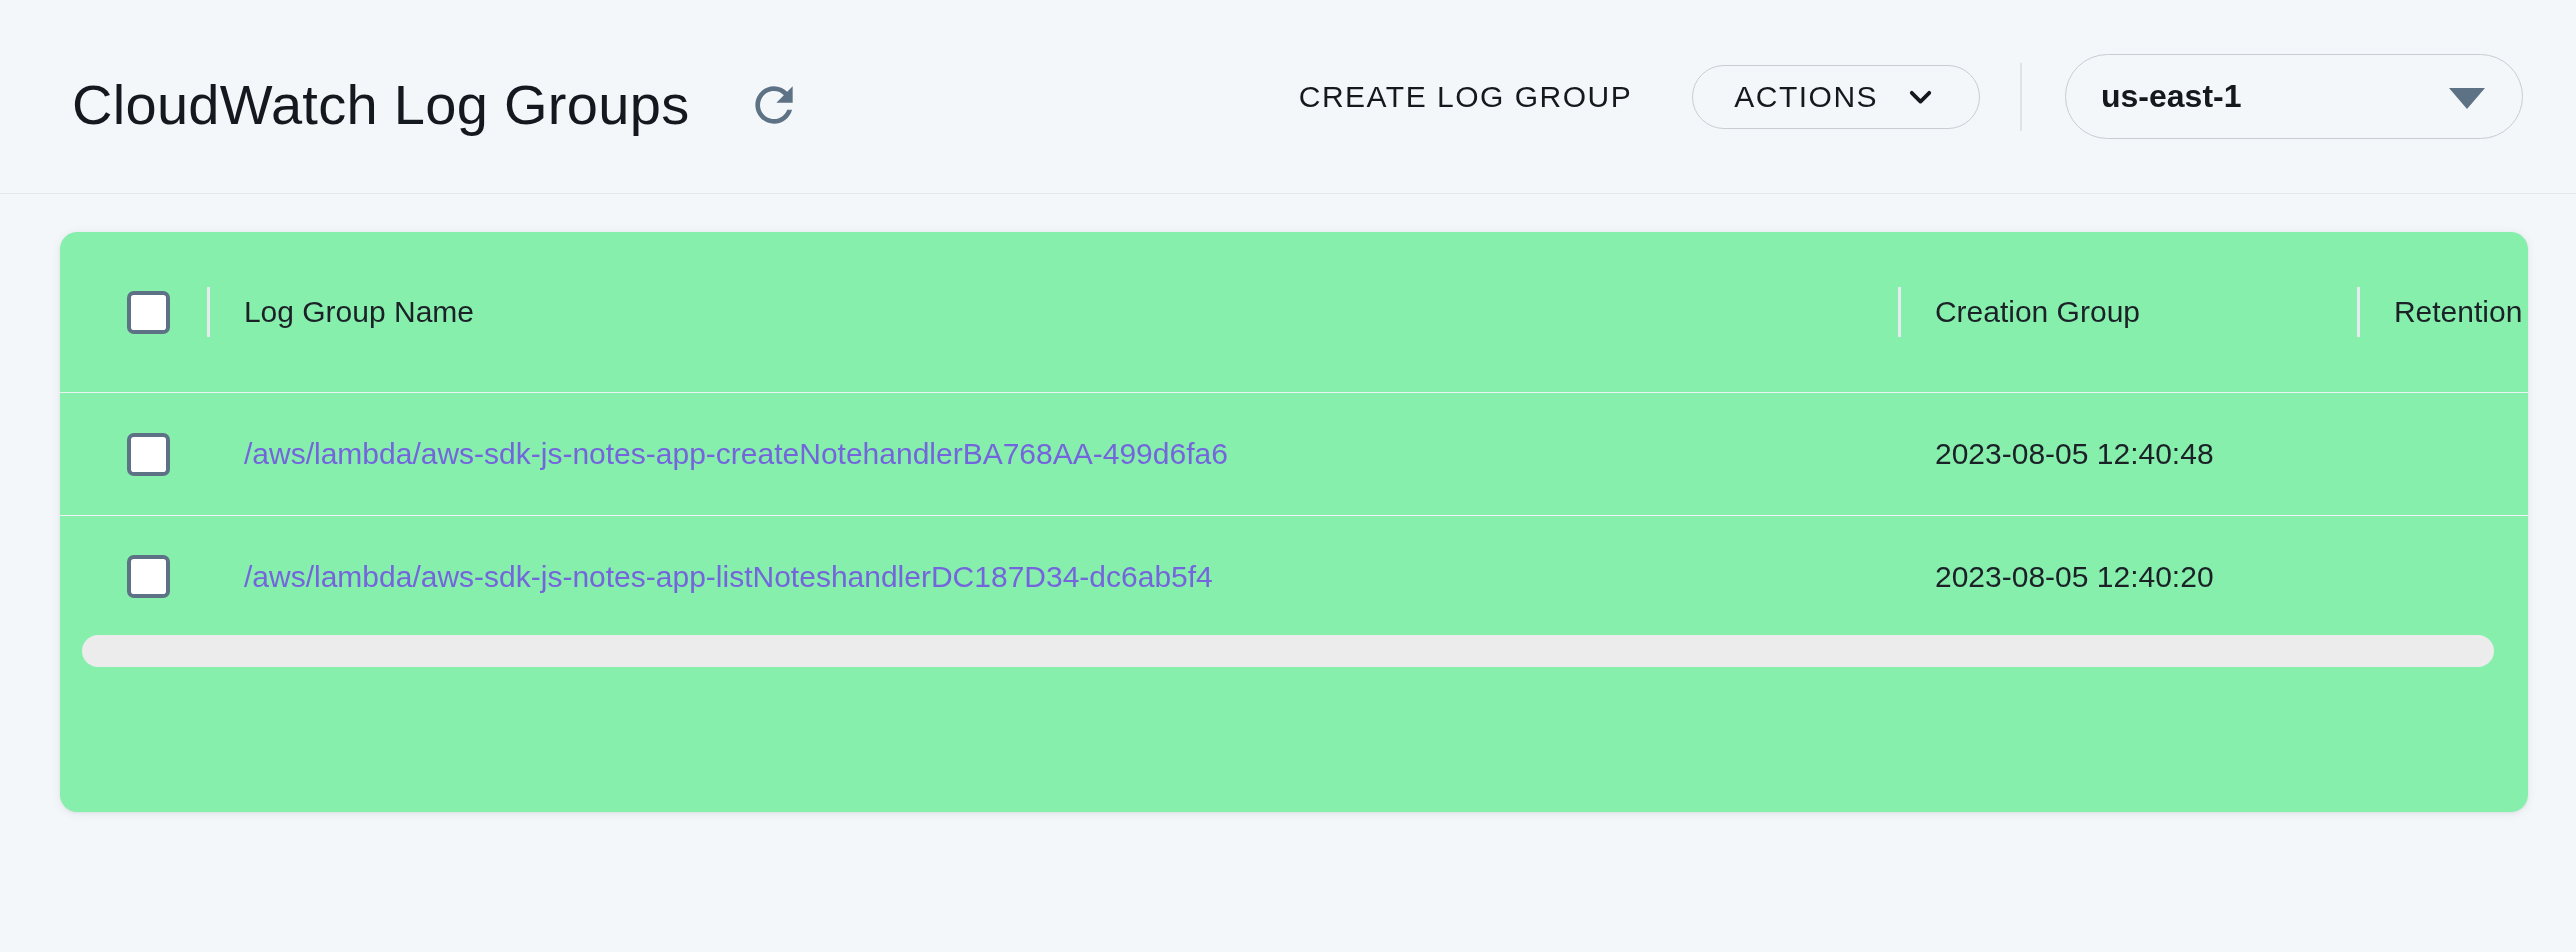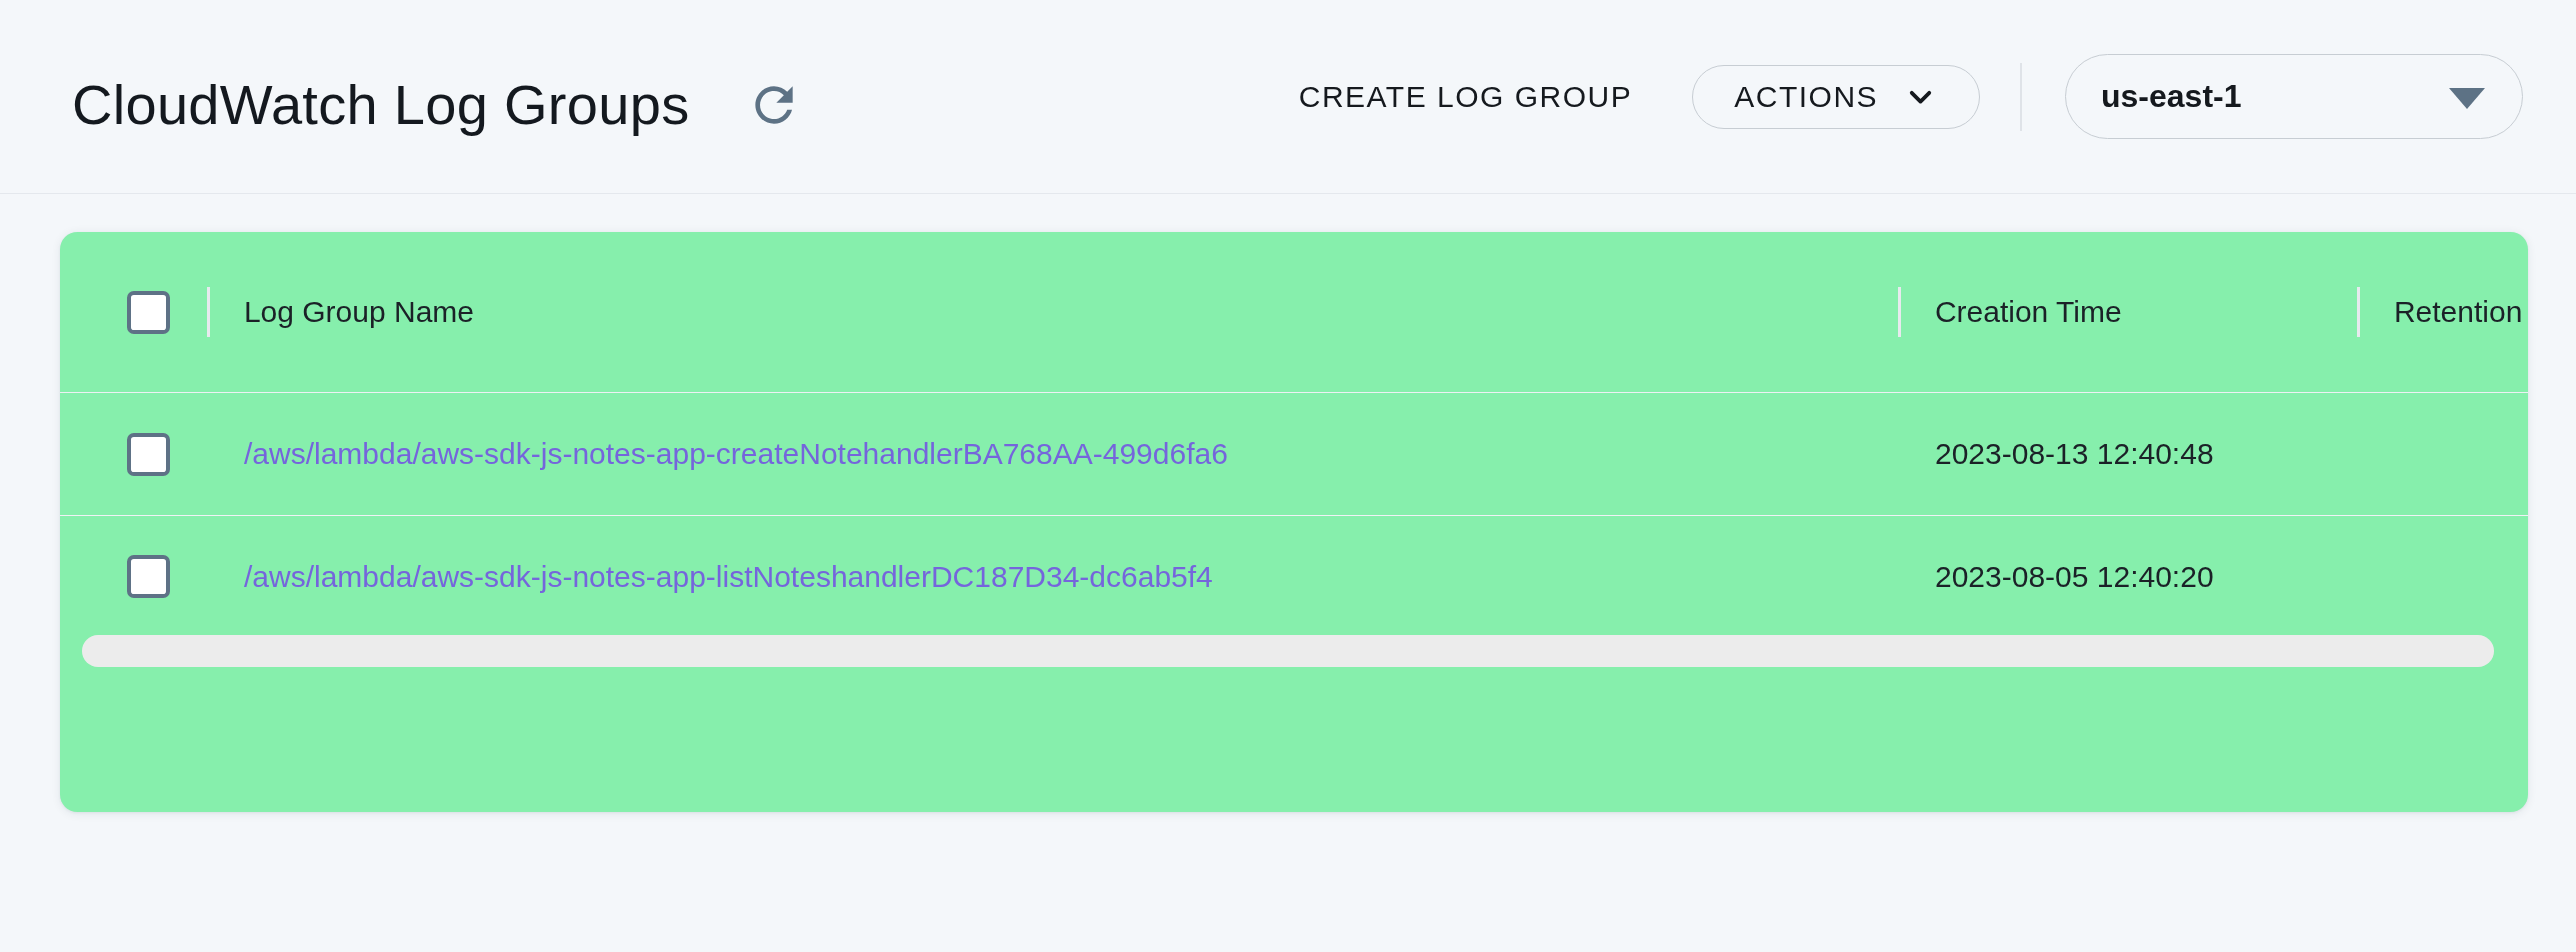--- a/index.html
+++ b/index.html
@@ -225,36 +225,36 @@
   <div class="tgrid thead">
     <div class="cb-cell">
       <span class="checkbox"></span>
     </div>
     <div class="hcell">
       <span class="vdiv"></span>
       <span class="hlabel">Log Group Name</span>
     </div>
     <div class="hcell">
       <span class="vdiv"></span>
-      <span class="hlabel">Creation Time</span>
+      <span class="hlabel">Creation Group</span>
     </div>
     <div class="hcell">
       <span class="vdiv"></span>
       <span class="hlabel">Retention</span>
     </div>
   </div>
 
   <div class="tgrid trow divided">
     <div class="cb-cell">
       <span class="checkbox"></span>
     </div>
     <div class="cell">
       <a class="loglink">/aws/lambda/aws-sdk-js-notes-app-createNotehandlerBA768AA-499d6fa6</a>
     </div>
-    <div class="cell time-cell">2023-08-13 12:40:48</div>
+    <div class="cell time-cell">2023-08-05 12:40:48</div>
     <div class="cell"></div>
   </div>
 
   <div class="tgrid trow">
     <div class="cb-cell">
       <span class="checkbox"></span>
     </div>
     <div class="cell">
       <a class="loglink">/aws/lambda/aws-sdk-js-notes-app-listNoteshandlerDC187D34-dc6ab5f4</a>
     </div>

